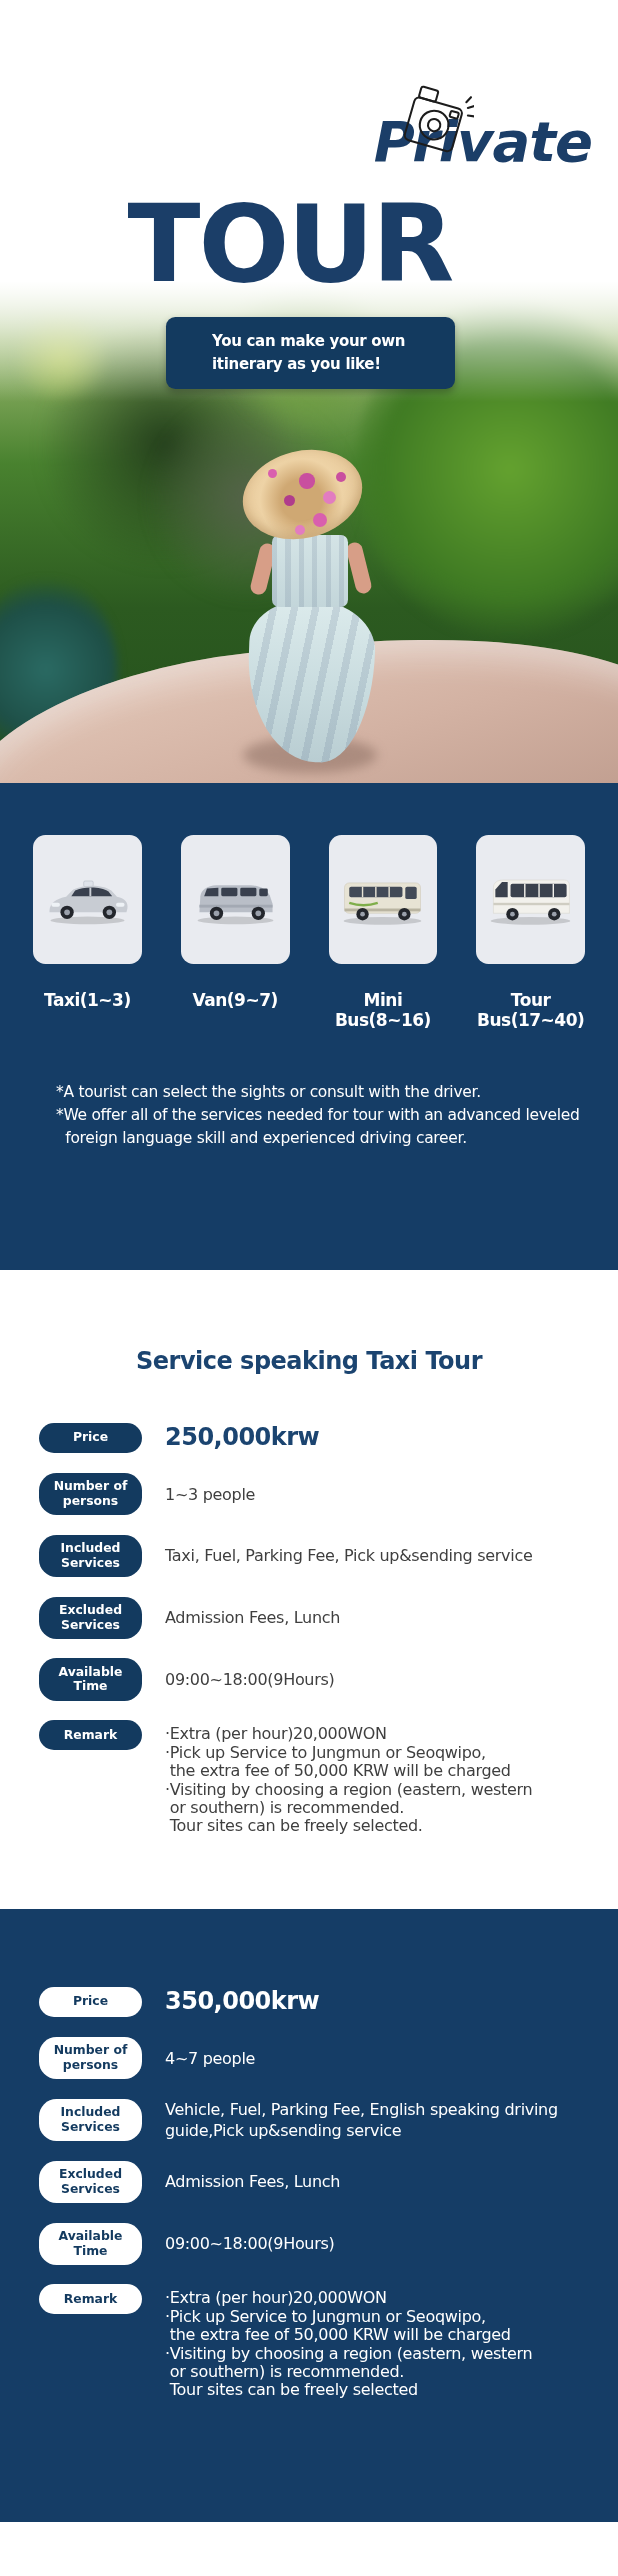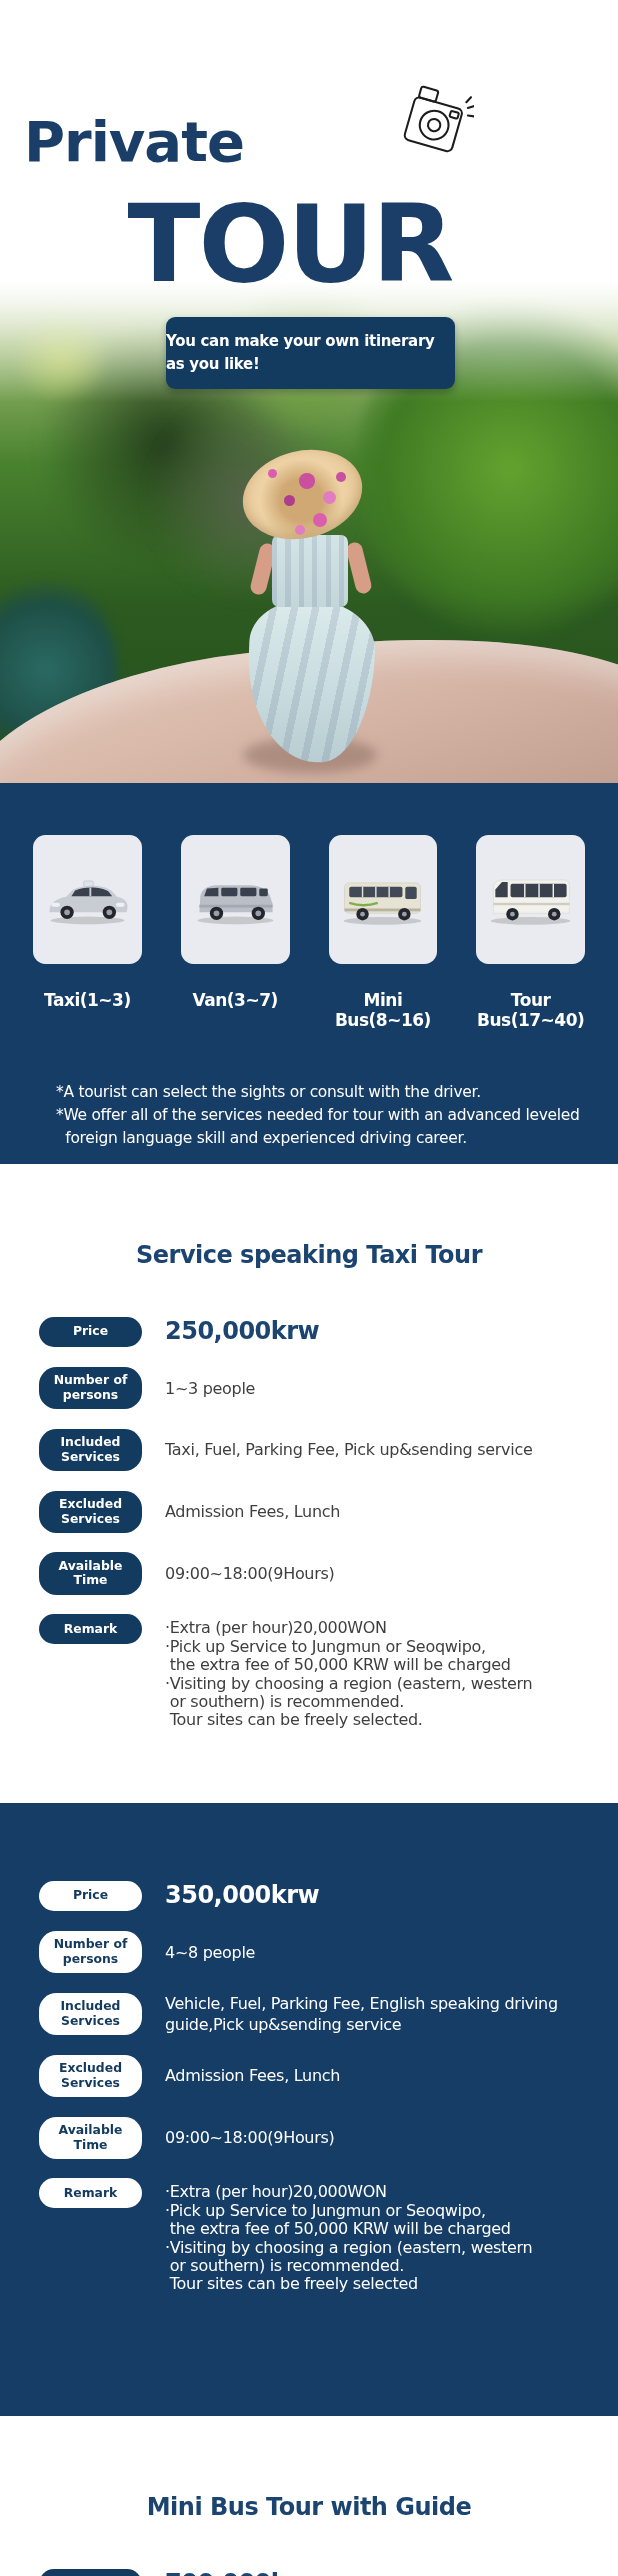--- a/index.html
+++ b/index.html
@@ -57,30 +57,30 @@
     display:flex;align-items:center;justify-content:center;text-align:center;
     font-size:12.4px;font-weight:bold;line-height:1.2;padding:6.2px 7.2px;}
   .navy-section .pill{background:#fff;color:var(--pill-navy);}
   .value{margin-left:23px;font-size:16px;letter-spacing:-0.3px;color:var(--text-gray);line-height:1.32;max-width:428px;}
   .navy-section .value{color:#fff;}
   .value.price{font-size:24px;font-weight:bold;color:var(--heading);letter-spacing:-0.5px;}
   .navy-section .value.price{color:#fff;}
   .remark-text{font-size:16px;letter-spacing:-0.3px;line-height:1.15;color:var(--text-gray);margin-left:23px;margin-top:5.2px;}
   .navy-section .remark-text{color:#fff;}
   
-  .hero-t1{position:absolute;left:0;top:109px;width:592px;text-align:left;
-    font-size:56px;font-weight:bold;color:#1b3e68;letter-spacing:-1px;padding-left:24px;}
+  .hero-t1{position:absolute;left:0;top:109px;width:592px;text-align:right;
+    font-size:56px;font-weight:bold;color:#1b3e68;letter-spacing:-1px;font-style:italic;padding-left:24px;}
   .hero-t2{position:absolute;left:0;top:180px;width:580px;text-align:center;
     font-size:107px;font-weight:bold;color:#1b3e68;letter-spacing:-2.1px;line-height:1.2;}
   .camera{position:absolute;left:397px;top:82px;}
   .ribbon{position:absolute;left:166px;top:317px;width:289px;height:72px;border-radius:9.3px;
     background:var(--pill-navy);color:#fff;display:flex;flex-direction:column;align-items:center;justify-content:center;
-    font-size:15px;font-weight:bold;letter-spacing:-0.3px;line-height:1.55;box-shadow:0 3.1px 7.2px rgba(0,0,0,.25);}
-  
-  .fleet{width:618px;height:381px;padding:52px 33px 0 33px;}
+    font-size:15px;font-weight:bold;letter-spacing:-0.3px;line-height:1.55;box-shadow:0 3.1px 7.2px rgba(0,0,0,.25);padding-left:46px;}
+  
+  .fleet{width:618px;height:487px;padding:52px 33px 0 33px;}
   .cards{display:flex;gap:39px;}
   .vcard{width:110px;height:129px;background:var(--card-bg);border-radius:12.4px;
     display:flex;align-items:center;justify-content:center;}
   .vlabels{display:flex;gap:39px;margin-top:26px;}
   .vlabel{width:110px;text-align:center;color:#fff;font-size:17px;font-weight:bold;letter-spacing:-0.5px;}
   .notes{margin-top:51px;padding-left:23px;color:#fff;font-size:15.5px;letter-spacing:-0.3px;line-height:1.47;}
   .sec-h{height:639px;} .sec-2{height:613px;} .sec-3{height:631px;}
 </style>
 </head>
 <body>
@@ -196,21 +196,21 @@
           <rect x="22" y="62" width="160" height="5" fill="#cfcdc2"></rect>
           <circle cx="62" cy="86" r="13" fill="#23262c"></circle>
             <circle cx="62" cy="86" r="5" fill="#9aa0ab"></circle>
           <circle cx="150" cy="86" r="13" fill="#23262c"></circle>
             <circle cx="150" cy="86" r="5" fill="#9aa0ab"></circle>
         </svg>
       </div>
     </div>
     <div class="vlabels">
       <div class="vlabel">Taxi(1~3)</div>
-      <div class="vlabel">Van(3~7)</div>
+      <div class="vlabel">Van(9~7)</div>
       <div class="vlabel">Mini Bus(8~16)</div>
       <div class="vlabel">Tour Bus(17~40)</div>
     </div>
     <div class="notes">*A tourist can select the sights or consult with the driver.
 *We offer all of the services needed for tour with an advanced leveled
   foreign language skill and experienced driving career.</div>
   </div>
 
   <div class="tour-section white-section sec-h">
     <div class="tour-title">Service speaking Taxi Tour</div>
@@ -245,21 +245,21 @@
     </div>
   </div>
 
   <div class="tour-section navy-section sec-2">
     <div class="trow">
       <div class="pill">Price</div>
       <div class="value price">350,000krw</div>
     </div>
     <div class="trow">
       <div class="pill">Number of persons</div>
-      <div class="value">4~8 people</div>
+      <div class="value">4~7 people</div>
     </div>
     <div class="trow">
       <div class="pill">Included Services</div>
       <div class="value">Vehicle, Fuel, Parking Fee, English speaking driving
 guide,Pick up&amp;sending service</div>
     </div>
     <div class="trow">
       <div class="pill">Excluded Services</div>
       <div class="value">Admission Fees, Lunch</div>
     </div>

